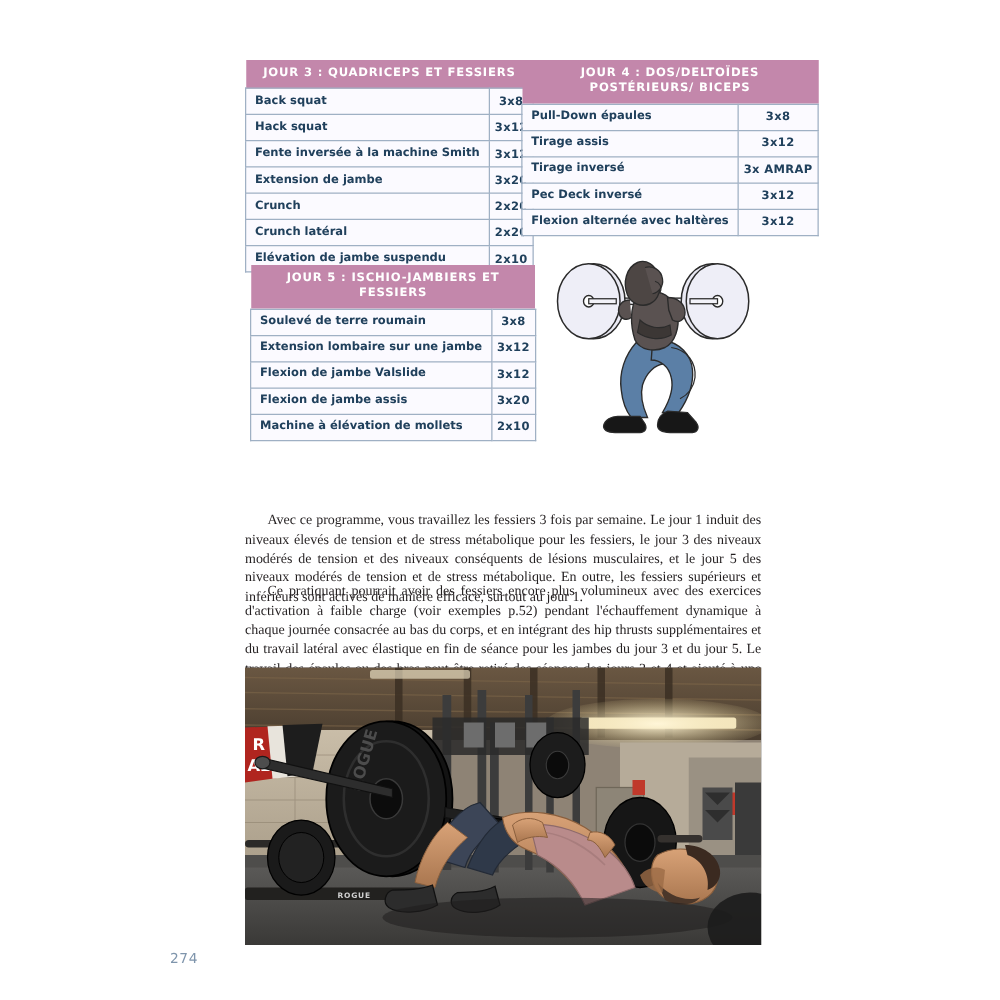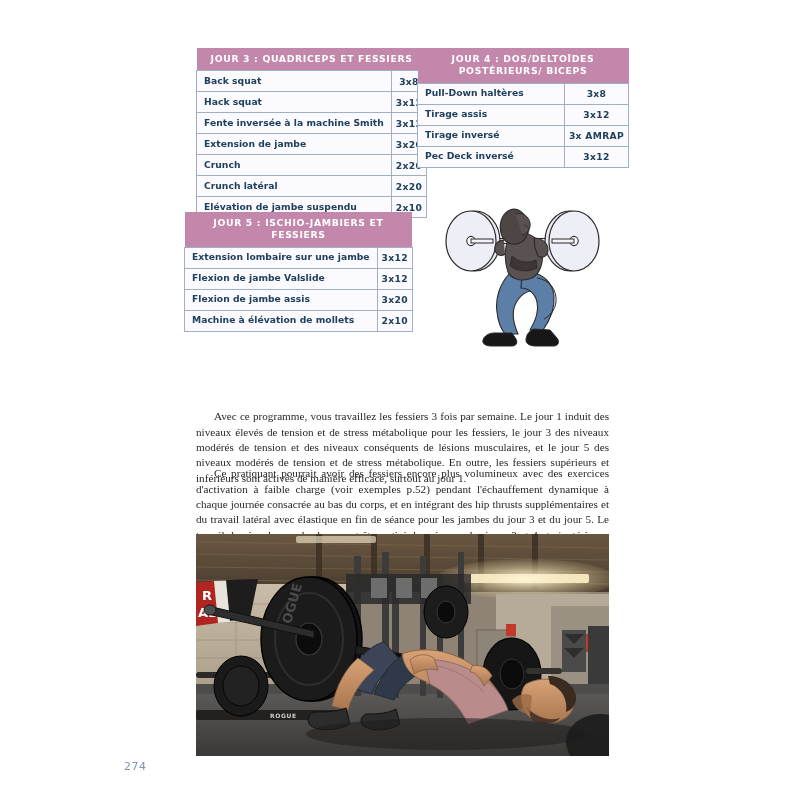--- a/index.html
+++ b/index.html
@@ -62,21 +62,21 @@
   }
 
   #table-day3 { left: 196px; top: 48px; width: 214px; }
   #table-day3 td.ex  { width: 160px; }
   #table-day3 td.val { width: 54px; }
 
   #table-day4 { left: 417px; top: 48px; width: 212px; }
   #table-day4 td.ex  { width: 157px; }
   #table-day4 td.val { width: 55px; }
 
-  #table-day5 { left: 184px; top: 212px; width: 214px; }
+  #table-day5 { left: 200px; top: 212px; width: 214px; }
   #table-day5 td.ex  { width: 160px; }
   #table-day5 td.val { width: 54px; }
 
   
   #squat-illustration {
     position: absolute;
     left: 438px;
     top: 192px;
     width: 172px;
     height: 160px;
@@ -107,21 +107,21 @@
     width: 413px;
     height: 222px;
     overflow: hidden;
     background: #4a4540;
   }
   #gym-photo svg { display: block; }
 
   
   #page-number {
     position: absolute;
-    left: 124px;
+    left: 136px;
     top: 760px;
     font-family: "DejaVu Sans", sans-serif;
     font-size: 11px;
     color: #7f95ac;
     letter-spacing: 0.5px;
   }
 </style>
 </head>
 <body>
 
@@ -166,45 +166,53 @@
   </table>
 
   <table class="wk-table" id="table-day4">
     <thead>
       <tr>
         <th class="hdr-cell" colspan="2">JOUR 4 : DOS/DELTOÏDES POSTÉRIEURS/ BICEPS</th>
       </tr>
     </thead>
     <tbody>
       <tr>
-        <td class="ex">Pull-Down haltères</td>
+        <td class="ex">Pull-Down épaules</td>
         <td class="val">3x8</td>
       </tr>
       <tr>
         <td class="ex">Tirage assis</td>
         <td class="val">3x12</td>
       </tr>
       <tr>
         <td class="ex">Tirage inversé</td>
         <td class="val">3x AMRAP</td>
       </tr>
       <tr>
         <td class="ex">Pec Deck inversé</td>
         <td class="val">3x12</td>
       </tr>
+      <tr>
+        <td class="ex">Flexion alternée avec haltères</td>
+        <td class="val">3x12</td>
+      </tr>
     </tbody>
   </table>
 
   <table class="wk-table" id="table-day5">
     <thead>
       <tr>
         <th class="hdr-cell" colspan="2">JOUR 5 : ISCHIO-JAMBIERS ET FESSIERS</th>
       </tr>
     </thead>
     <tbody>
+      <tr>
+        <td class="ex">Soulevé de terre roumain</td>
+        <td class="val">3x8</td>
+      </tr>
       <tr>
         <td class="ex">Extension lombaire sur une jambe</td>
         <td class="val">3x12</td>
       </tr>
       <tr>
         <td class="ex">Flexion de jambe Valslide</td>
         <td class="val">3x12</td>
       </tr>
       <tr>
         <td class="ex">Flexion de jambe assis</td>

